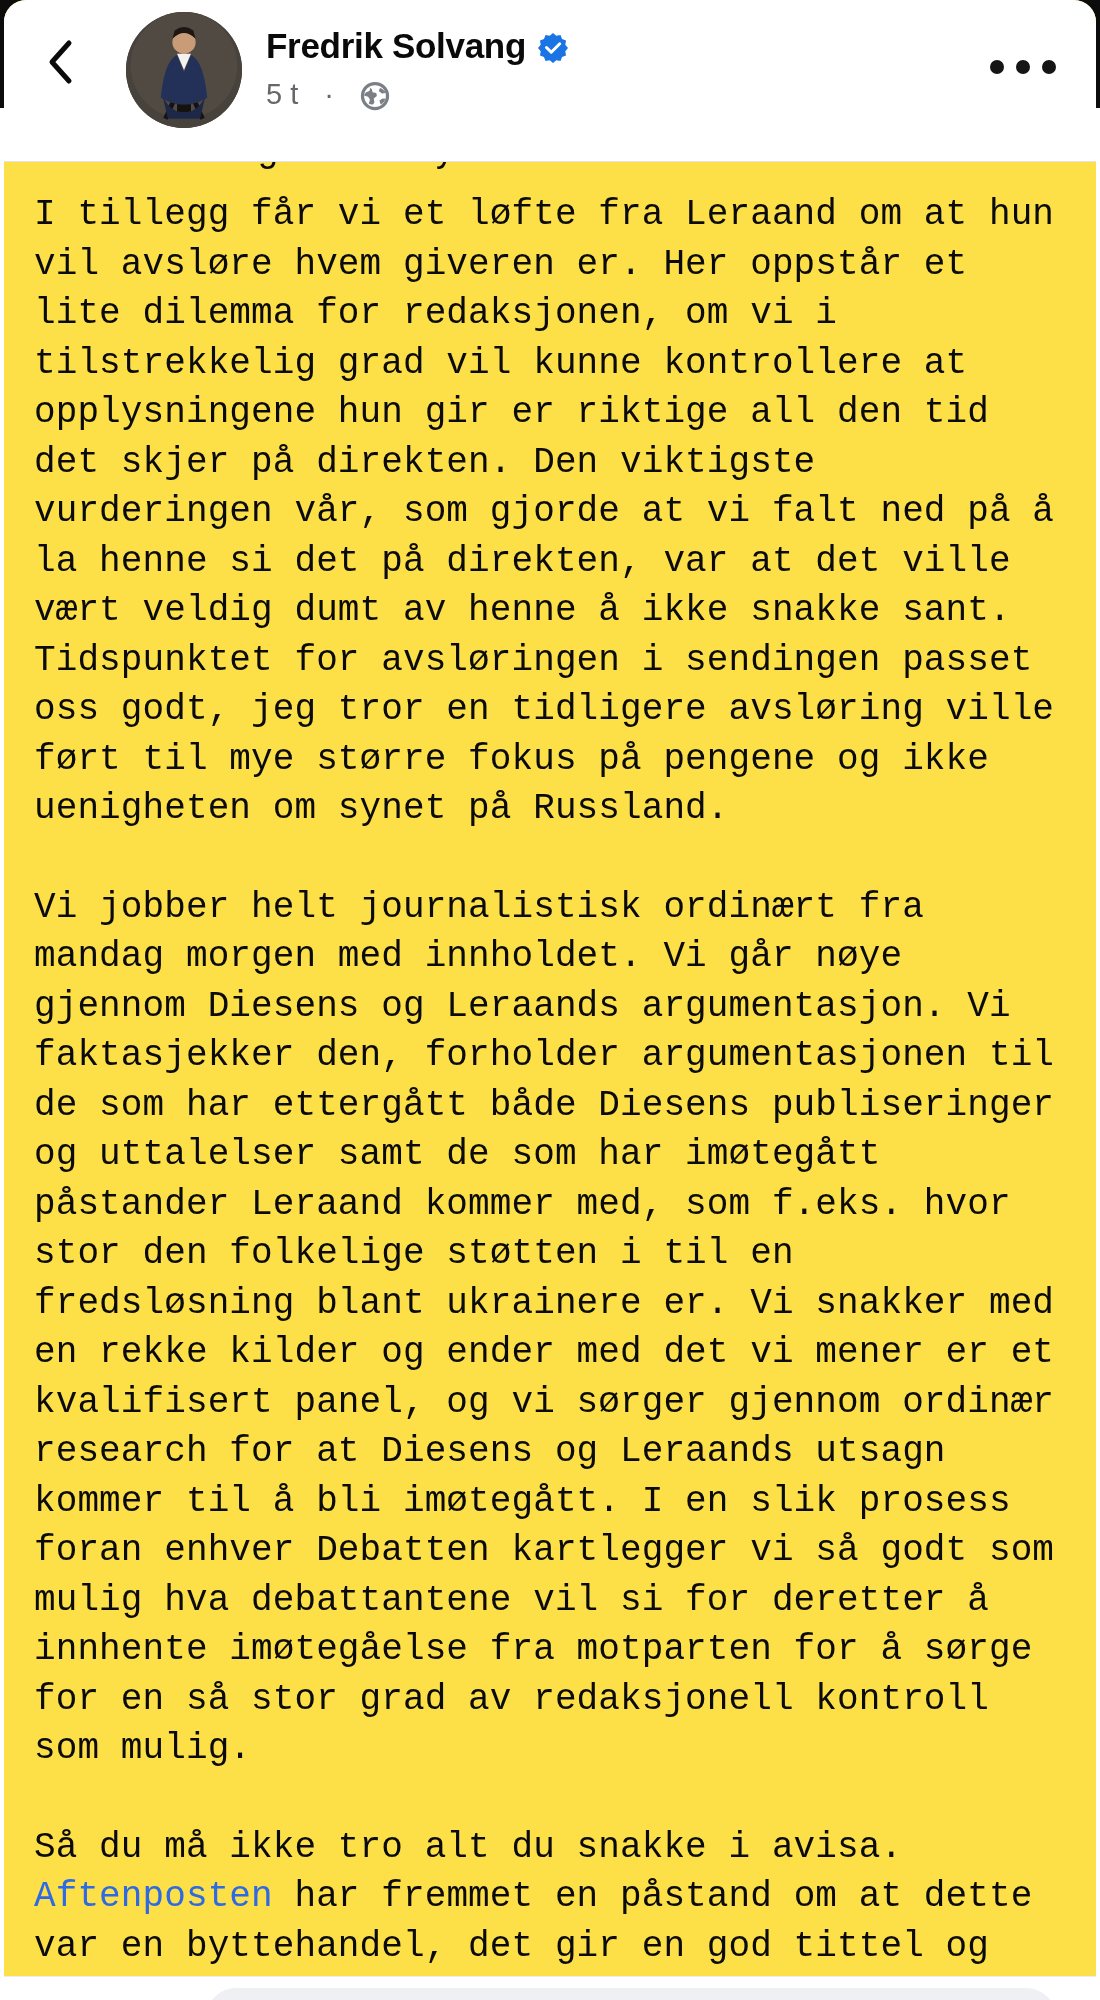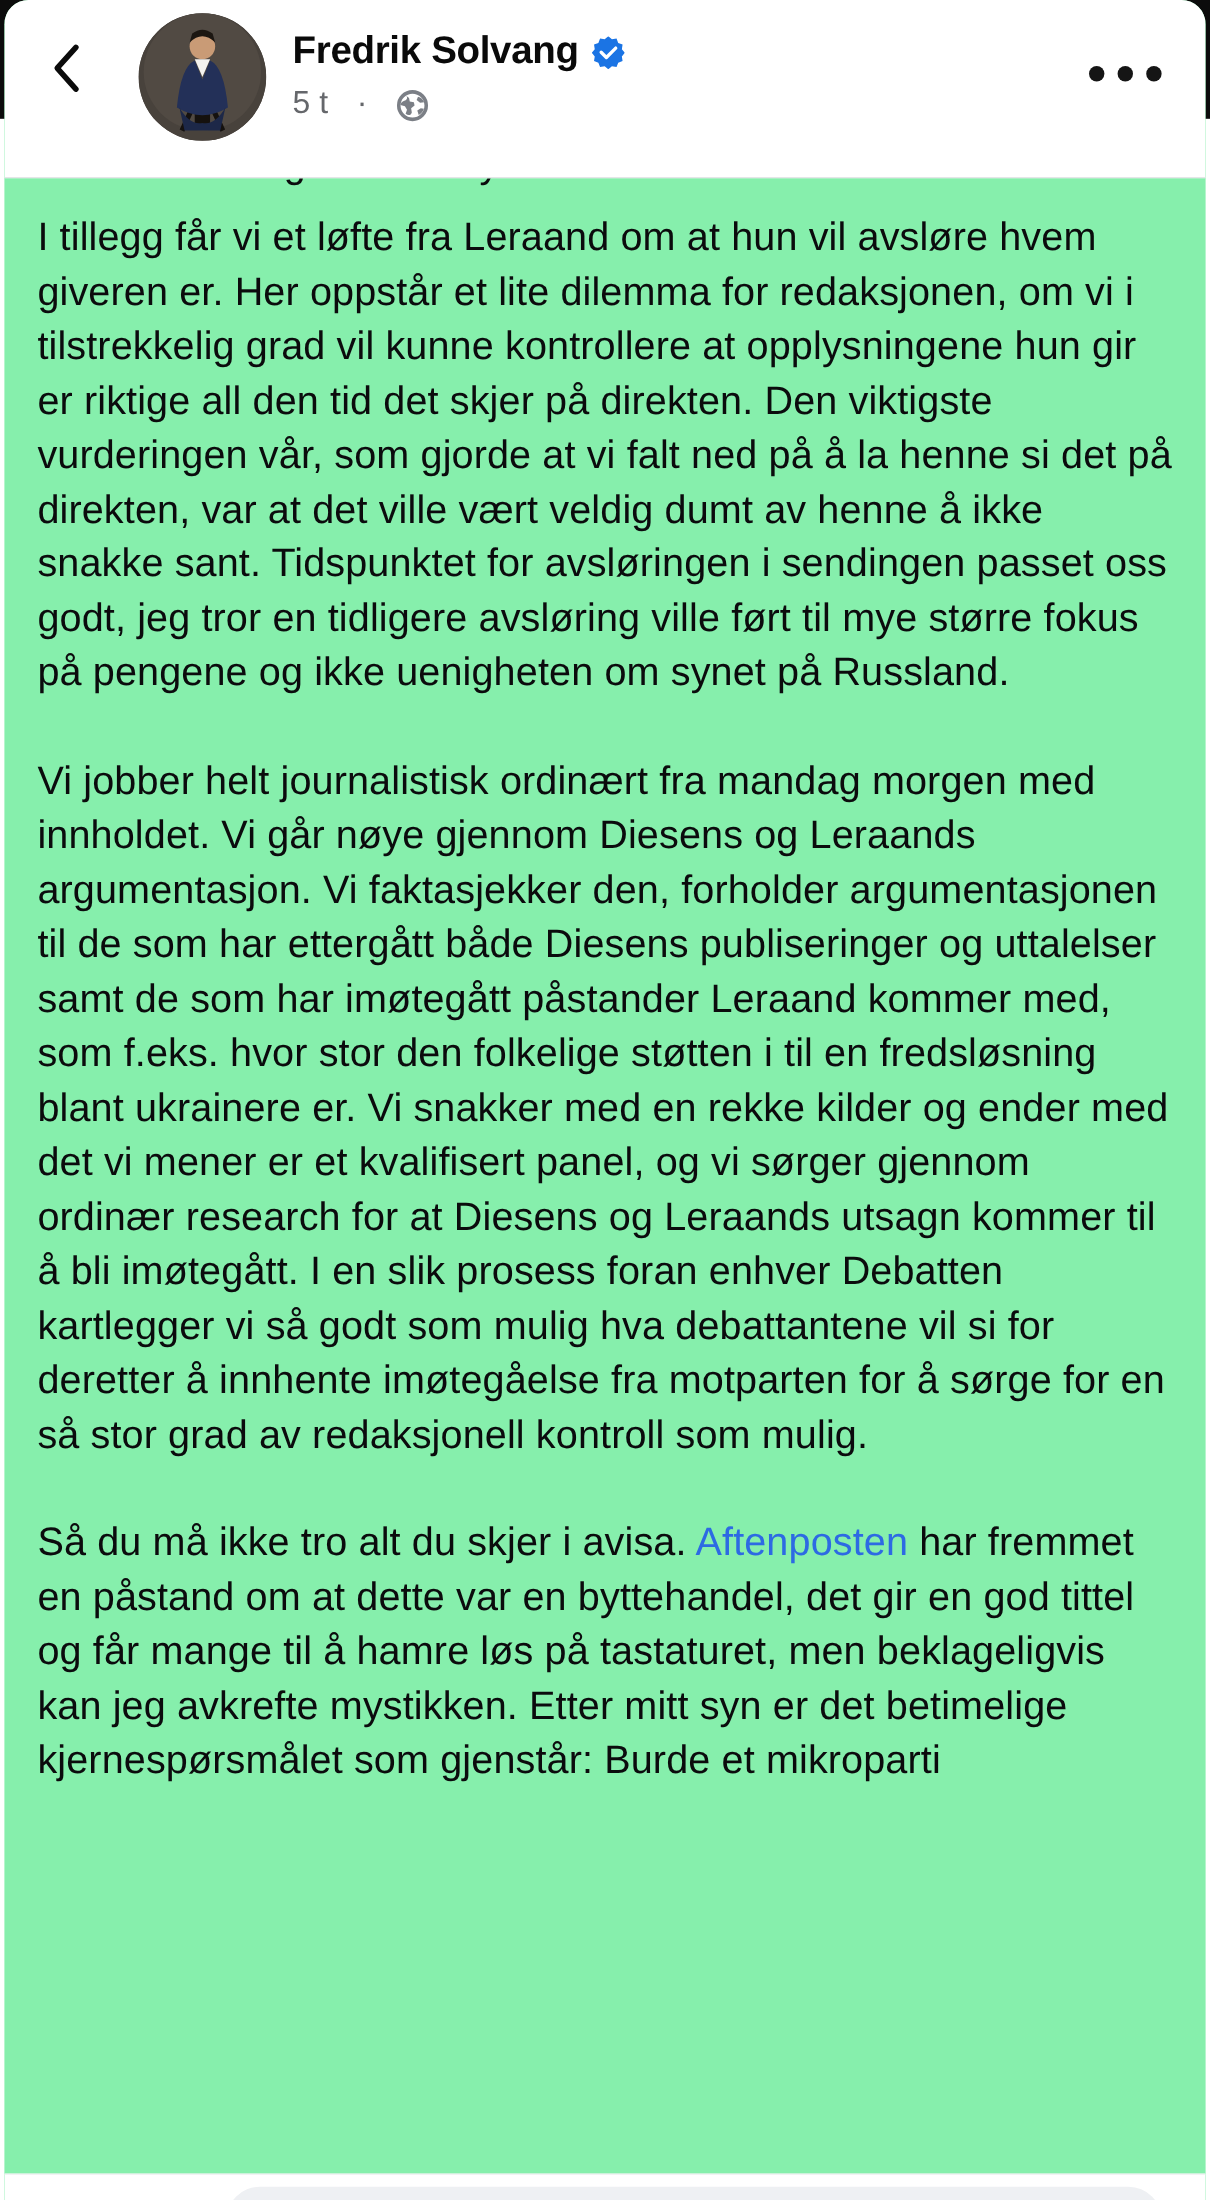--- a/index.html
+++ b/index.html
@@ -3,21 +3,21 @@
 <meta charset="utf-8">
 <style>
   * { margin:0; padding:0; box-sizing:border-box; }
   html,body { width:1100px; height:2000px; overflow:hidden; background:#ffffff;
               font-family:"Liberation Sans", sans-serif; }
   .stage { position:relative; width:1100px; height:2000px; background:#ffffff; overflow:hidden; }
 
   
   .backdrop { position:absolute; top:0; left:0; right:0; height:108px; background:#0c0c0c; }
   .sheet { position:absolute; top:0; left:4px; right:4px; height:2000px;
-           background:#86efac; border-radius:22px 22px 0 0; overflow:hidden; }
+           background:#fde047; border-radius:22px 22px 0 0; overflow:hidden; }
 
   
   .header { position:relative; height:162px; background:#ffffff;
             border-bottom:1px solid #e2e3e6; z-index:5; }
   .back-btn { position:absolute; left:28px; top:34px; width:56px; height:56px;
               display:flex; align-items:center; justify-content:center; cursor:pointer; }
   .avatar { position:absolute; left:122px; top:12px; width:116px; height:116px;
             border-radius:50%; overflow:hidden; cursor:pointer; background:#47413b; }
   .avatar svg { display:block; width:100%; height:100%; }
   .head-text { position:absolute; left:262px; top:26px; }
@@ -33,21 +33,21 @@
   .more-btn i { width:14px; height:14px; border-radius:50%; background:#151515; display:block; }
 
   
   .content { position:relative; padding:0 30px; color:#0b0b0d; }
   .clip-line { position:relative; height:14px; overflow:hidden; margin-bottom:14px; }
   .clip-line span { position:absolute; top:-34px; font-size:36px; color:#0b0b0d; }
   .frag-a { left:224px; }
   .frag-b { left:402px; }
 
   .post-text { font-size:36px; line-height:49.5px; letter-spacing:0.1px; }
-  .post-text p { margin-bottom:49px; }
+  .post-text p { margin-bottom:49px;font-family:Liberation Mono, monospace; }
   .post-text p:last-child { margin-bottom:0; }
   .link { color:#2d6ae3; cursor:pointer; }
 
   
   .composer-bar { position:absolute; left:0; right:0; bottom:0; height:24px;
                   background:#ffffff; border-top:1px solid #ededef; z-index:6; }
   .composer-pill { position:absolute; left:202px; right:40px; top:11px; height:60px;
                    background:#eef0f3; border-radius:30px; cursor:text; }
 </style>
 </head>
@@ -108,21 +108,21 @@
 
     <div class="content">
       <div class="clip-line">
         <span class="frag-a">g</span>
         <span class="frag-b">y</span>
       </div>
 
       <div class="post-text">
         <p>I tillegg får vi et løfte fra Leraand om at hun vil avsløre hvem giveren er. Her oppstår et lite dilemma for redaksjonen, om vi i tilstrekkelig grad vil kunne kontrollere at opplysningene hun gir er riktige all den tid det skjer på direkten. Den viktigste vurderingen vår, som gjorde at vi falt ned på å la henne si det på direkten, var at det ville vært veldig dumt av henne å ikke snakke sant. Tidspunktet for avsløringen i sendingen passet oss godt, jeg tror en tidligere avsløring ville ført til mye større fokus på pengene og ikke uenigheten om synet på Russland.</p>
         <p>Vi jobber helt journalistisk ordinært fra mandag morgen med innholdet. Vi går nøye gjennom Diesens og Leraands argumentasjon. Vi faktasjekker den, forholder argumentasjonen til de som har ettergått både Diesens publiseringer og uttalelser samt de som har imøtegått påstander Leraand kommer med, som f.eks. hvor stor den folkelige støtten i til en fredsløsning blant ukrainere er. Vi snakker med en rekke kilder og ender med det vi mener er et kvalifisert panel, og vi sørger gjennom ordinær research for at Diesens og Leraands utsagn kommer til å bli imøtegått. I en slik prosess foran enhver Debatten kartlegger vi så godt som mulig hva debattantene vil si for deretter å innhente imøtegåelse fra motparten for å sørge for en så stor grad av redaksjonell kontroll som mulig.</p>
-        <p><span>Så du må ikke tro alt du skjer i avisa. </span><span class="link">Aftenposten</span><span> har fremmet en påstand om at dette var en byttehandel, det gir en god tittel og får mange til å hamre løs på tastaturet, men beklageligvis kan jeg avkrefte mystikken. Etter mitt syn er det betimelige kjernespørsmålet som gjenstår: Burde et mikroparti</span></p>
+        <p><span>Så du må ikke tro alt du snakke i avisa. </span><span class="link">Aftenposten</span><span> har fremmet en påstand om at dette var en byttehandel, det gir en god tittel og får mange til å hamre løs på tastaturet, men beklageligvis kan jeg avkrefte mystikken. Etter mitt syn er det betimelige kjernespørsmålet som gjenstår: Burde et mikroparti</span></p>
       </div>
     </div>
 
     <div class="composer-bar">
       <div class="composer-pill"></div>
     </div>
 
   </div>
 </div>
 

